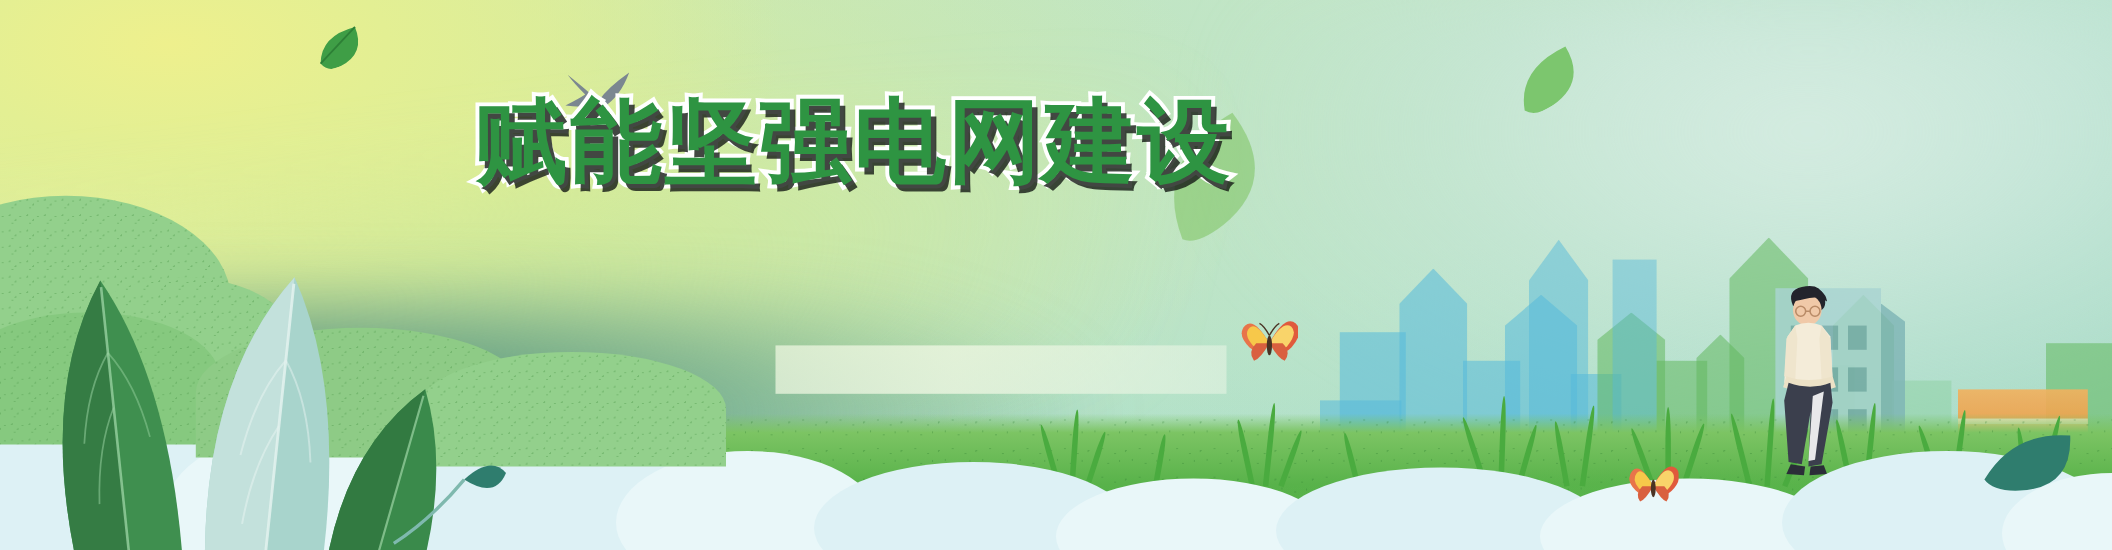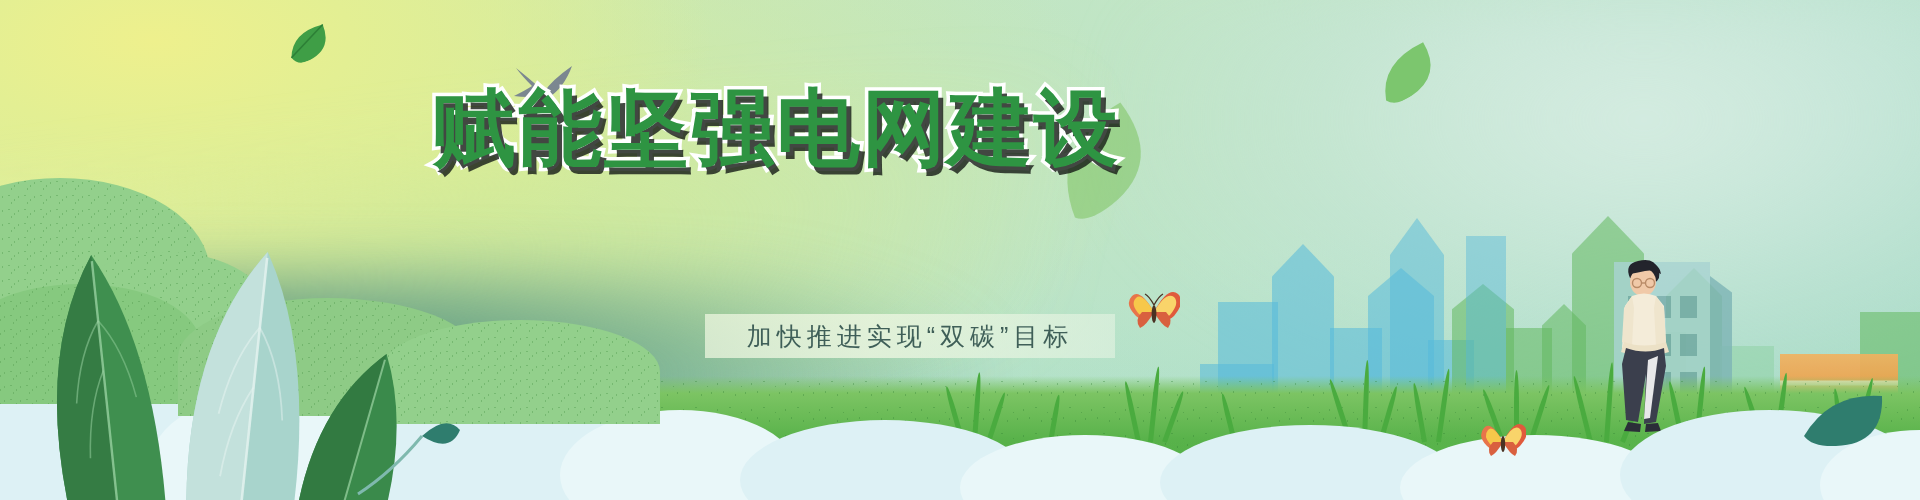--- a/index.html
+++ b/index.html
@@ -316,16 +316,15 @@
     <path d="M23 22 q12 -24 21 -16 q7 8 -4 20 q-9 9 -17 -4z" fill="#e05a3c"></path>
     <path d="M23 22 q10 -19 17 -13 q5 6 -4 16 q-7 7 -13 -3z" fill="#f9d46a"></path>
     <path d="M23 22 q-7 12 -12 14 q-5 -7 2 -14z" fill="#d9603f"></path>
     <path d="M23 22 q7 12 12 14 q5 -7 -2 -14z" fill="#d9603f"></path>
     <ellipse cx="23" cy="24" rx="2.2" ry="8" fill="#4a3324"></ellipse>
   </svg>
 
   <div class="titlewrap">
     <div class="hl hl1">赋能坚强电网建设</div>
     <div class="subbar"></div>
-    <div class="subtext">加快推进实现“双碳”目标</div>
   </div>
 
 </div>
 
 </body></html>

